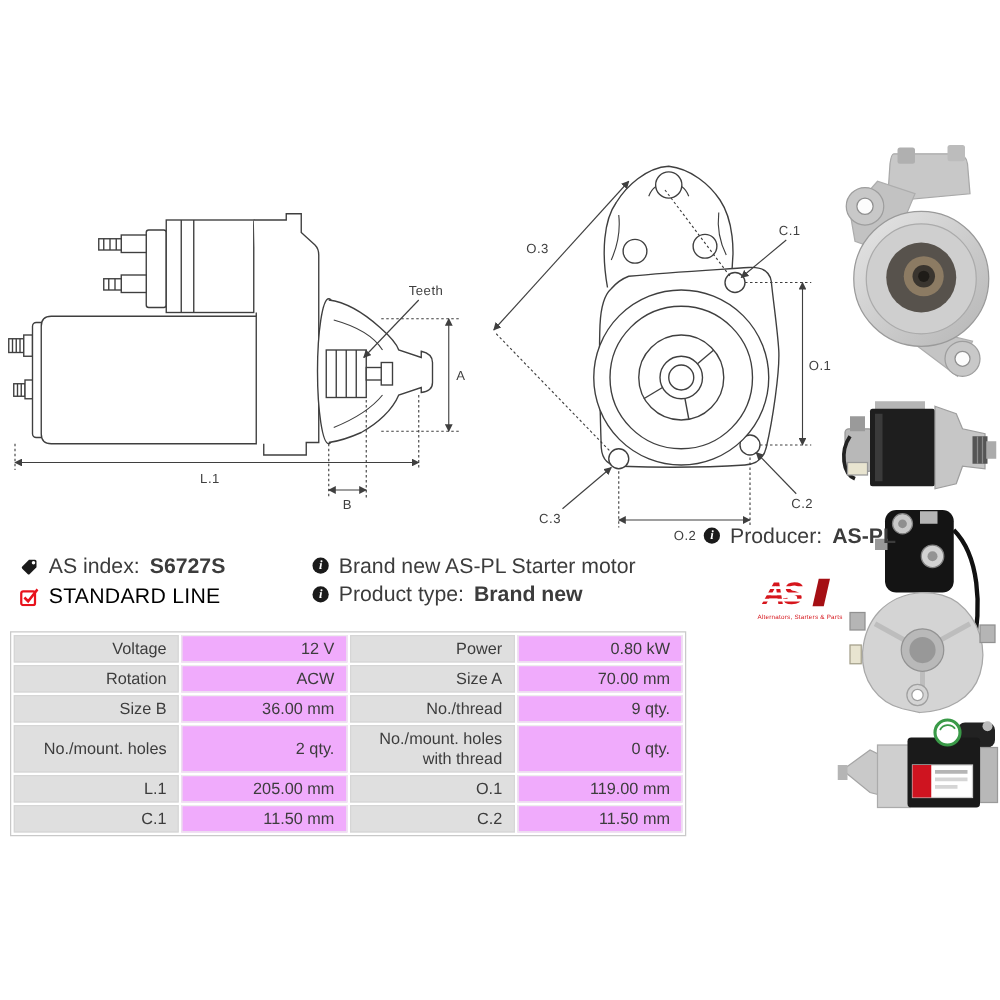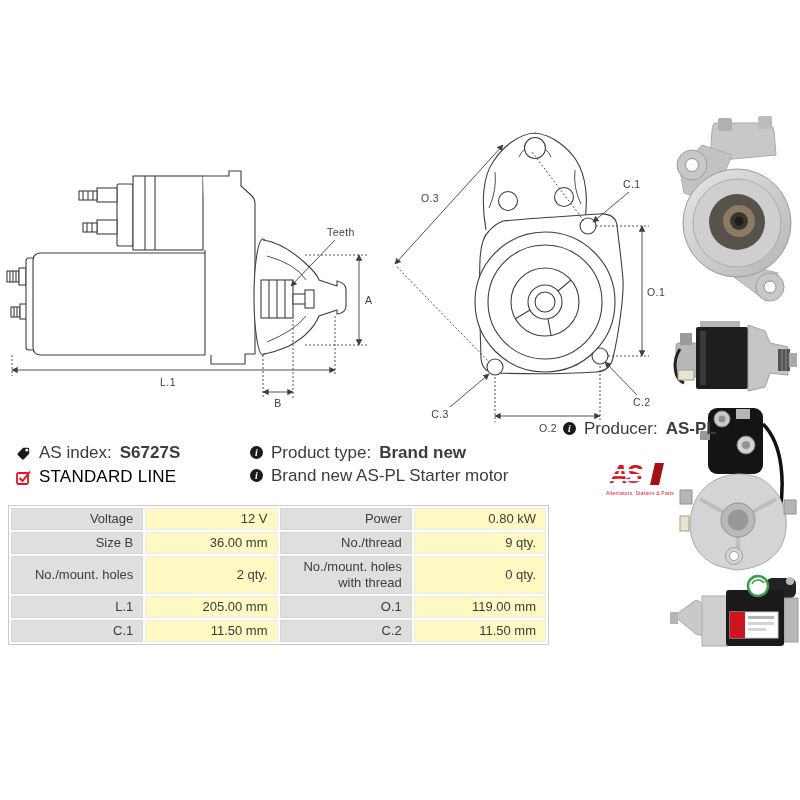--- a/index.html
+++ b/index.html
@@ -19,21 +19,21 @@
 
   
   .as-logo{position:absolute;left:594px;top:461px;width:92px;text-align:center;}
   .as-tagline{font-size:5px;color:#d6151c;letter-spacing:.2px;margin-top:-2px;white-space:nowrap;}
 
   
   #spec-table{position:absolute;left:8px;top:505px;width:541px;table-layout:fixed;
               border-collapse:separate;border-spacing:2px;background:#fff;border:1px solid #c9c9c9;}
   #spec-table td{font-size:13px;line-height:16px;padding:2px 9px;text-align:right;vertical-align:middle;}
   #spec-table td.lbl{background:#dfdfdf;border:1px solid #d6d6d6;}
-  #spec-table td.val{background:#fef9c3;border:1px solid #ececec;}
+  #spec-table td.val{background:#f0abfc;border:1px solid #ececec;}
 
   
   .draw{position:absolute;}
   .draw text{font-family:"Liberation Sans",sans-serif;font-size:10.5px;fill:#3f3f3f;letter-spacing:.4px;}
   .ln{stroke:#3f3f3f;stroke-width:1.1;fill:none;}
   .lnw{stroke:#3f3f3f;stroke-width:1.1;fill:#fff;}
   .dim{stroke:#3f3f3f;stroke-width:.9;fill:none;}
   .dot{stroke:#3f3f3f;stroke-width:.9;fill:none;stroke-dasharray:2,2;}
 </style>
 </head>
@@ -290,26 +290,26 @@
         <rect x="1" y="3" width="11" height="11" rx="1.5" fill="none" stroke="#e8131d" stroke-width="1.8"></rect>
         <path d="M3.5,8 L6.5,11 L14,1.5" fill="none" stroke="#e8131d" stroke-width="2"></path>
       </svg>
       <span>STANDARD LINE</span>
     </div>
   </div>
 
   <div class="info-col" style="left:250px;top:446px;">
     <div class="info-row">
       <span class="info-i"></span>
+      <span>Brand new AS-PL Starter motor</span>
+    </div>
+    <div class="info-row">
+      <span class="info-i"></span>
       <span>Product type:</span>
       <b>Brand new</b>
-    </div>
-    <div class="info-row">
-      <span class="info-i"></span>
-      <span>Brand new AS-PL Starter motor</span>
     </div>
   </div>
 
   <div class="info-col" style="left:563px;top:422px;">
     <div class="info-row">
       <span class="info-i"></span>
       <span>Producer:</span>
       <b>AS-PL</b>
     </div>
   </div>
@@ -327,20 +327,26 @@
 
   <table id="spec-table">
     <tbody>
       <tr>
         <td class="lbl">Voltage</td>
         <td class="val">12 V</td>
         <td class="lbl">Power</td>
         <td class="val">0.80 kW</td>
       </tr>
       <tr>
+        <td class="lbl">Rotation</td>
+        <td class="val">ACW</td>
+        <td class="lbl">Size A</td>
+        <td class="val">70.00 mm</td>
+      </tr>
+      <tr>
         <td class="lbl">Size B</td>
         <td class="val">36.00 mm</td>
         <td class="lbl">No./thread</td>
         <td class="val">9 qty.</td>
       </tr>
       <tr>
         <td class="lbl">No./mount. holes</td>
         <td class="val">2 qty.</td>
         <td class="lbl">No./mount. holes with thread</td>
         <td class="val">0 qty.</td>

